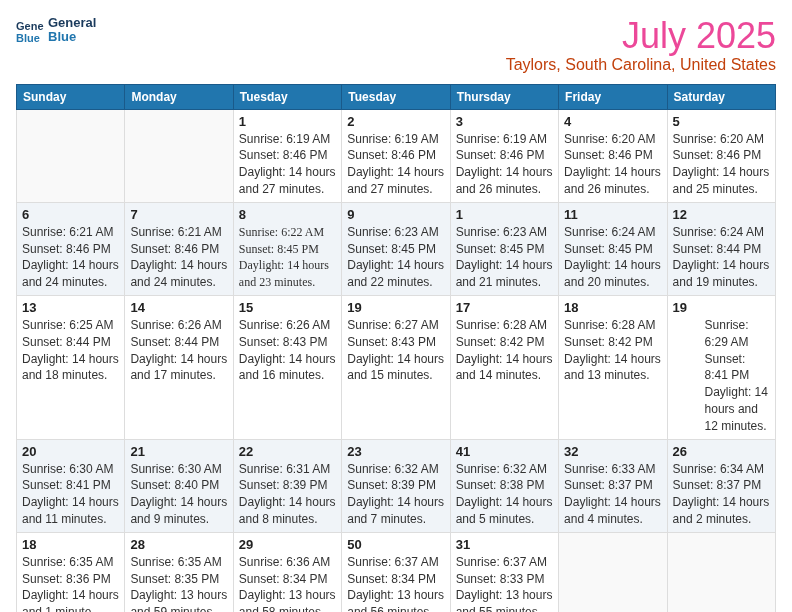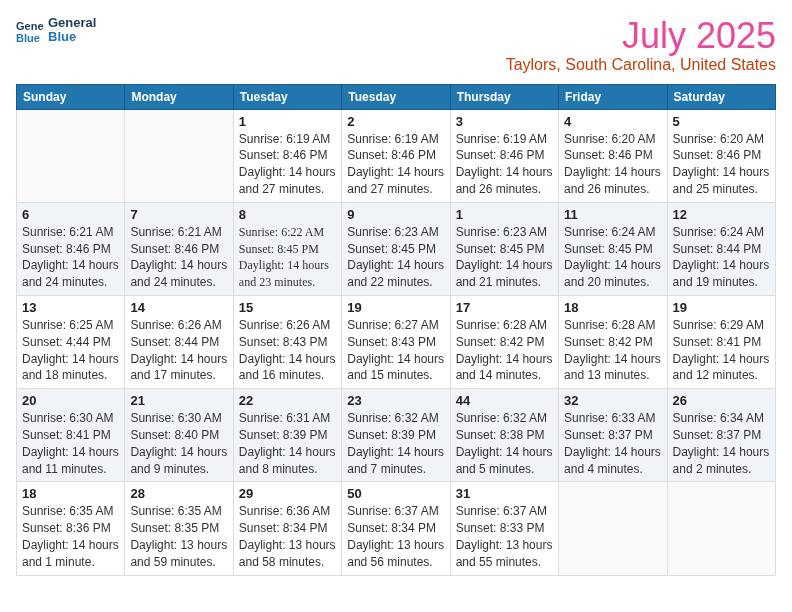--- a/index.html
+++ b/index.html
@@ -189,21 +189,21 @@
           <div class="day-num">12</div>
           <div class="cell-text" style="white-space: pre-line;">Sunrise: 6:24 AM
 Sunset: 8:44 PM
 Daylight: 14 hours and 19 minutes.</div>
         </td>
       </tr>
       <tr>
         <td>
           <div class="day-num">13</div>
           <div class="cell-text" style="white-space: pre-line;">Sunrise: 6:25 AM
-Sunset: 4:44 PM
+Sunset: 8:44 PM
 Daylight: 14 hours and 18 minutes.</div>
         </td>
         <td>
           <div class="day-num">14</div>
           <div class="cell-text" style="white-space: pre-line;">Sunrise: 6:26 AM
 Sunset: 8:44 PM
 Daylight: 14 hours and 17 minutes.</div>
         </td>
         <td>
           <div class="day-num">15</div>
@@ -224,21 +224,21 @@
 Daylight: 14 hours and 14 minutes.</div>
         </td>
         <td>
           <div class="day-num">18</div>
           <div class="cell-text" style="white-space: pre-line;">Sunrise: 6:28 AM
 Sunset: 8:42 PM
 Daylight: 14 hours and 13 minutes.</div>
         </td>
         <td>
           <div class="day-num">19</div>
-          <div class="cell-text" style="white-space: pre-line;">Sunrise: 6:29 AM
+          <div class="cell-text" style="white-space: pre-line; margin-left: 32px;">Sunrise: 6:29 AM
 Sunset: 8:41 PM
 Daylight: 14 hours and 12 minutes.</div>
         </td>
       </tr>
       <tr class="row-shaded">
         <td>
           <div class="day-num">20</div>
           <div class="cell-text" style="white-space: pre-line;">Sunrise: 6:30 AM
 Sunset: 8:41 PM
 Daylight: 14 hours and 11 minutes.</div>
@@ -255,21 +255,21 @@
 Sunset: 8:39 PM
 Daylight: 14 hours and 8 minutes.</div>
         </td>
         <td>
           <div class="day-num">23</div>
           <div class="cell-text" style="white-space: pre-line;">Sunrise: 6:32 AM
 Sunset: 8:39 PM
 Daylight: 14 hours and 7 minutes.</div>
         </td>
         <td>
-          <div class="day-num">44</div>
+          <div class="day-num">41</div>
           <div class="cell-text" style="white-space: pre-line;">Sunrise: 6:32 AM
 Sunset: 8:38 PM
 Daylight: 14 hours and 5 minutes.</div>
         </td>
         <td>
           <div class="day-num">32</div>
           <div class="cell-text" style="white-space: pre-line;">Sunrise: 6:33 AM
 Sunset: 8:37 PM
 Daylight: 14 hours and 4 minutes.</div>
         </td>

